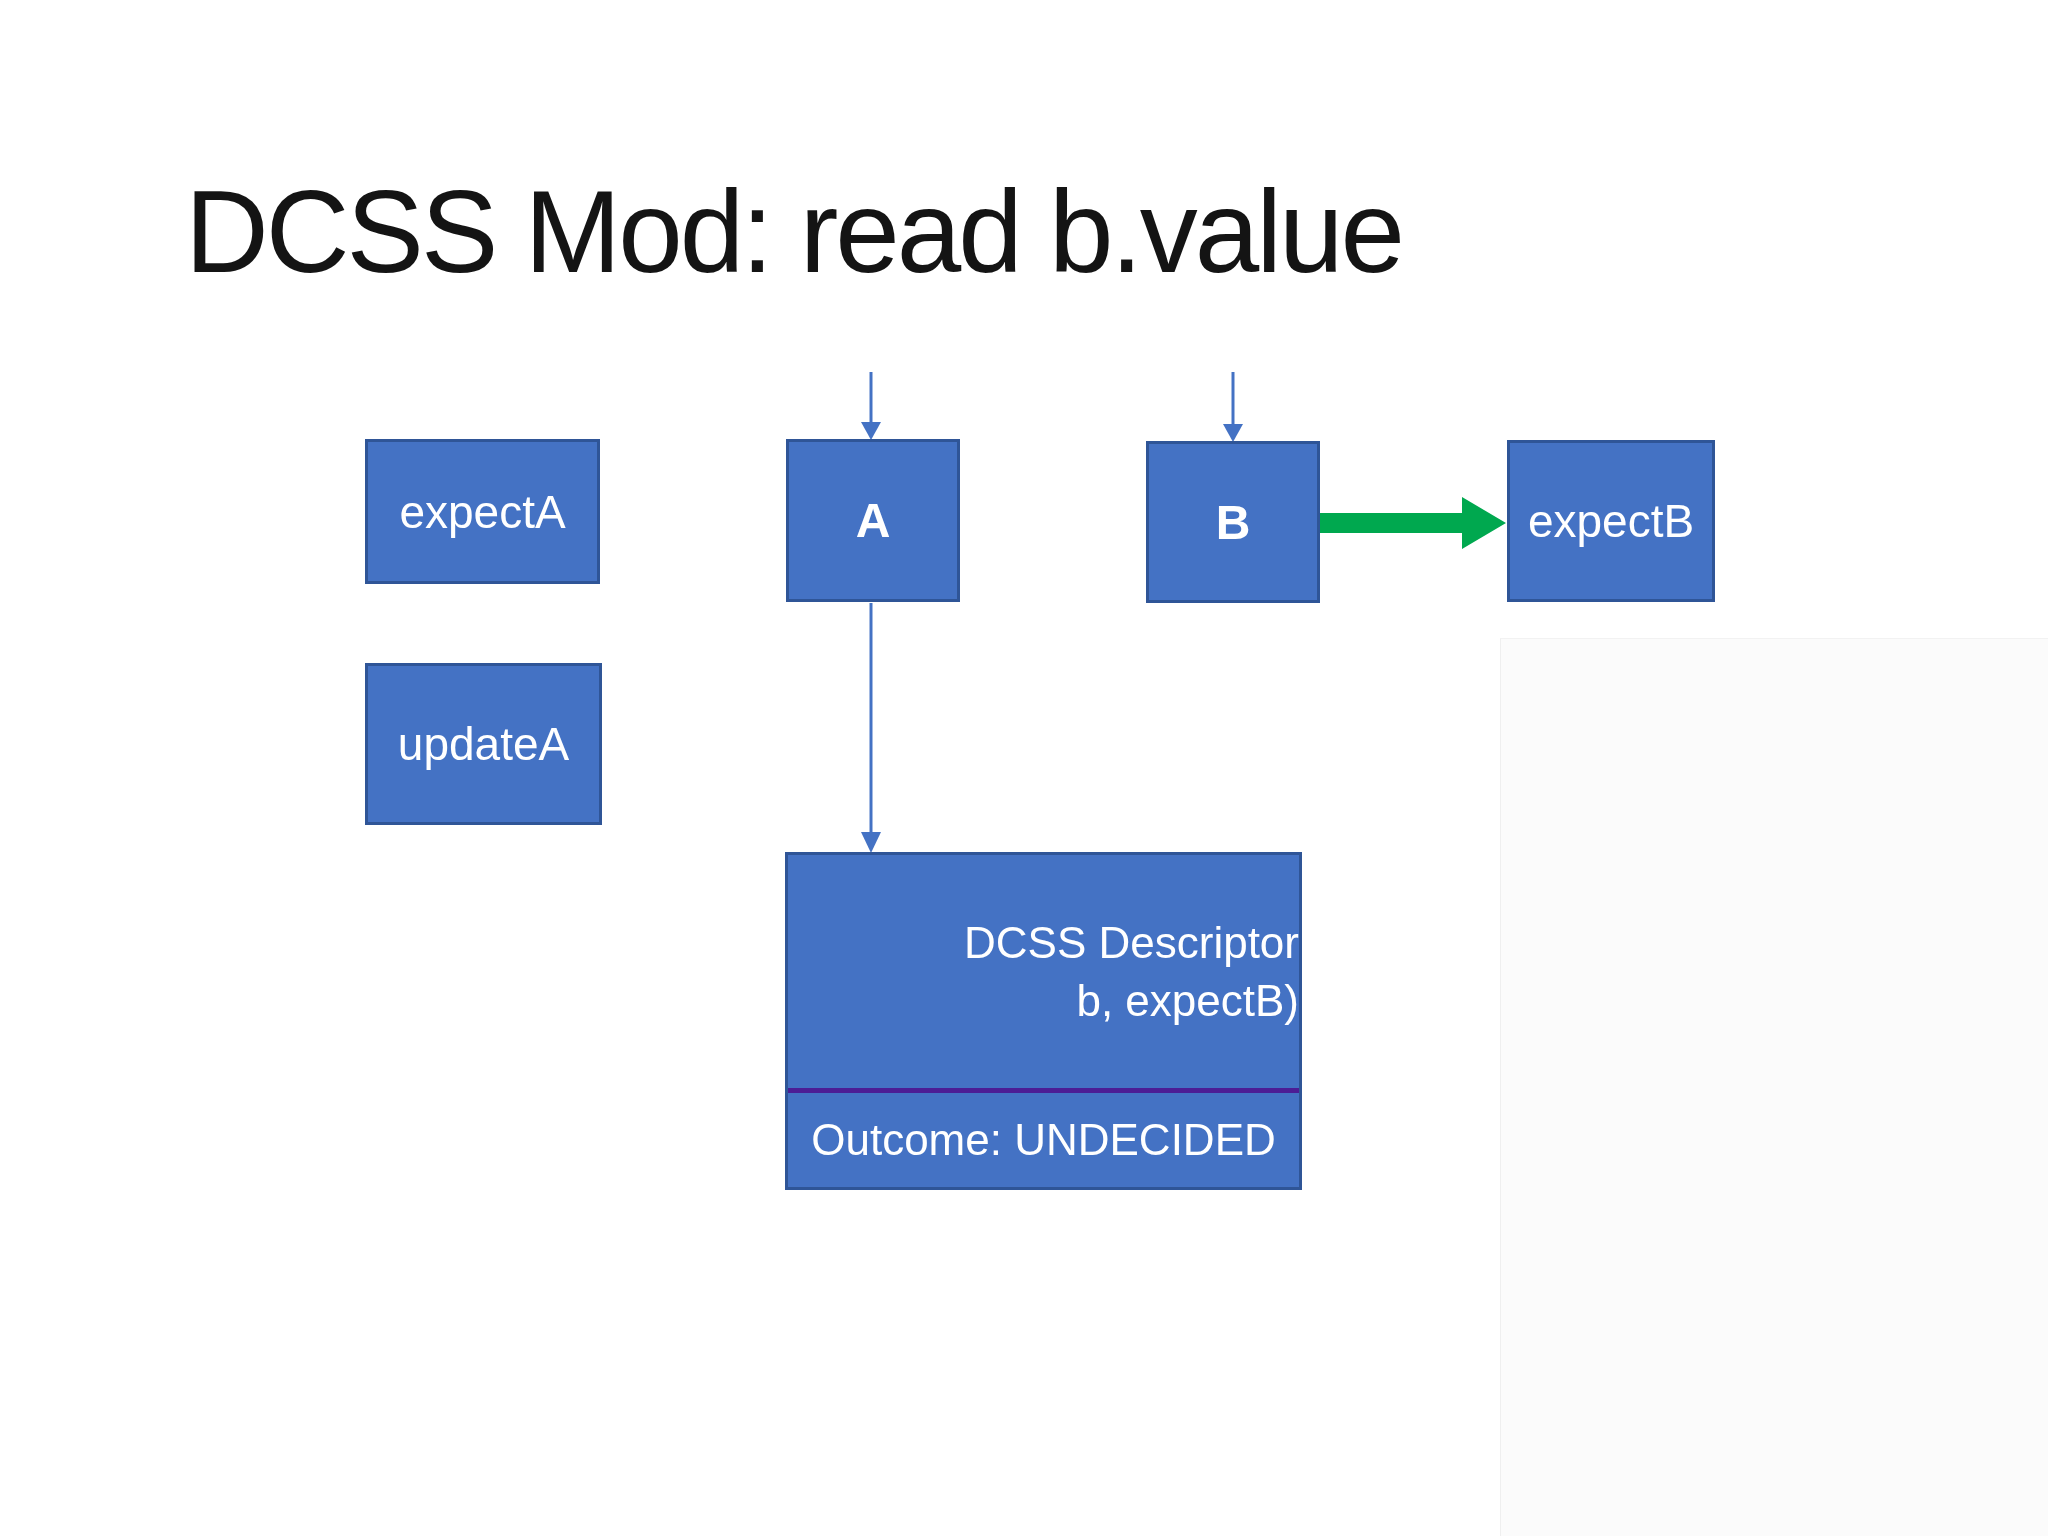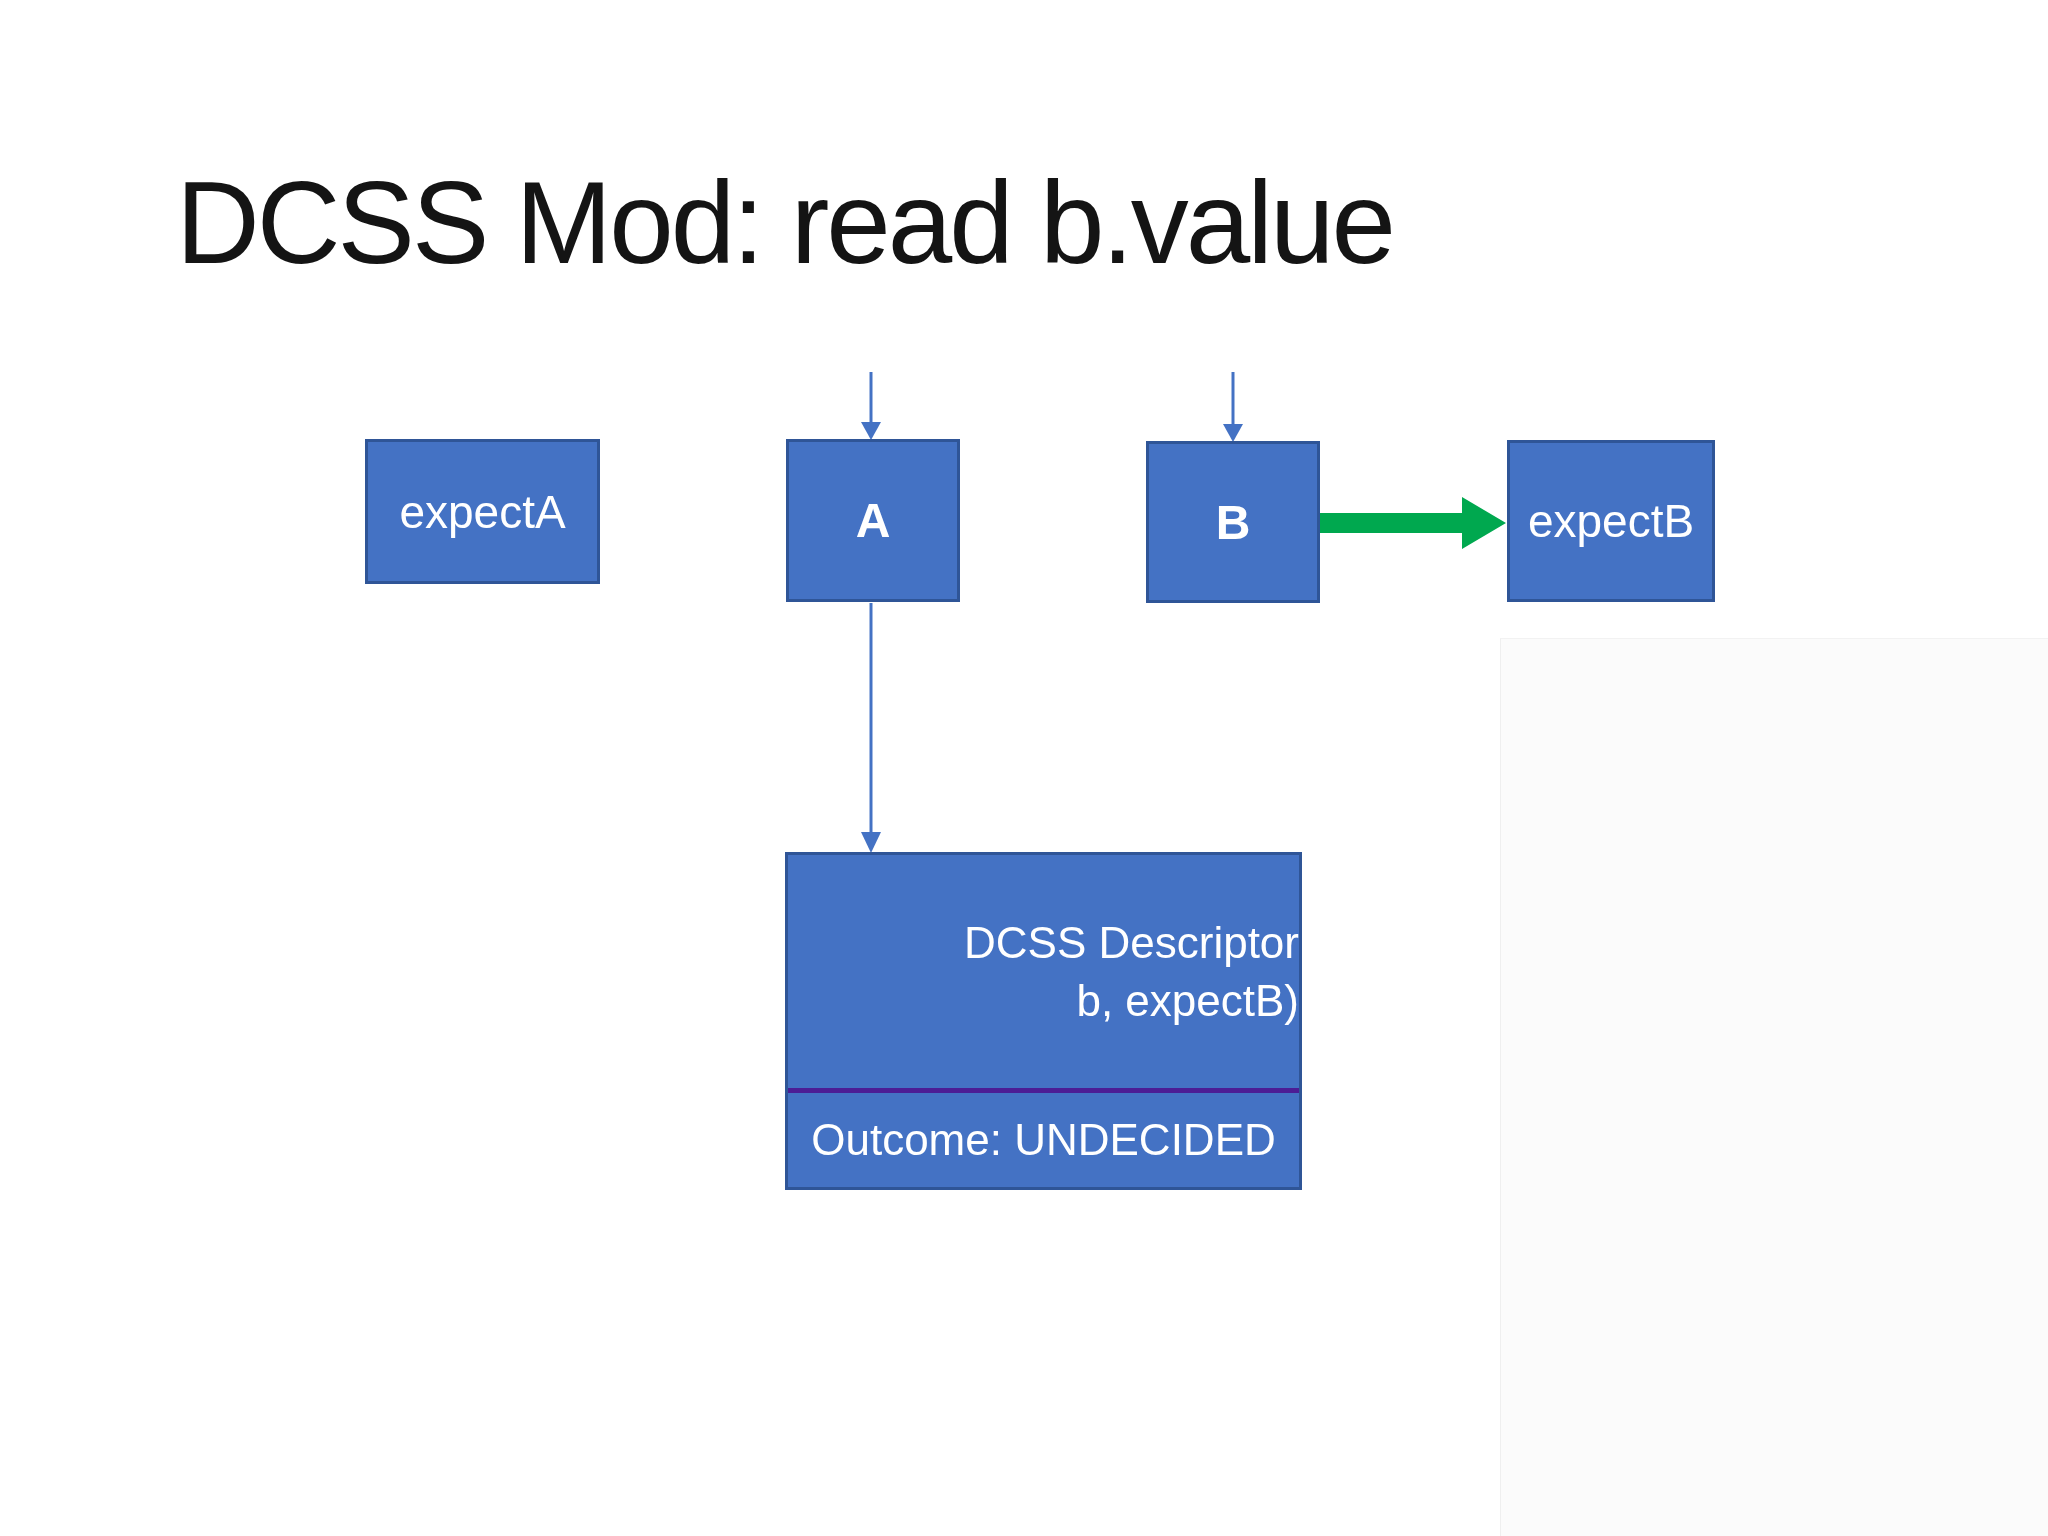--- a/index.html
+++ b/index.html
@@ -14,21 +14,21 @@
     position:absolute;
     left:1500px;top:638px;
     width:548px;height:898px;
     background:#fbfbfb;
     border-left:1px solid #efefef;
     border-top:1px solid #f2f2f2;
   }
   .title{
     position:absolute;
     left:172px;top:152px;
-    margin:4px;
+    margin:13px;
     font-size:116px;
     font-weight:300;
     letter-spacing:-3px;
     color:#141414;
     white-space:nowrap;
   }
   .box{
     position:absolute;
     background:#4472C4;
     border:3px solid #2F5597;
@@ -105,20 +105,23 @@
 
     <g>
       <polygon points="1320,513 1462,513 1462,497 1506,523 1462,549 1462,533 1320,533" fill="#00A84F"></polygon>
     </g>
   </svg>
 
   <div class="box small-label" id="box-expectA">
     <span>expectA</span>
   </div>
 
+  <div class="box small-label" id="box-updateA">
+    <span>updateA</span>
+  </div>
 
   <div class="box letter" id="box-A">
     <span>A</span>
   </div>
 
   <div class="box letter" id="box-B">
     <span>B</span>
   </div>
 
   <div class="box small-label" id="box-expectB">

